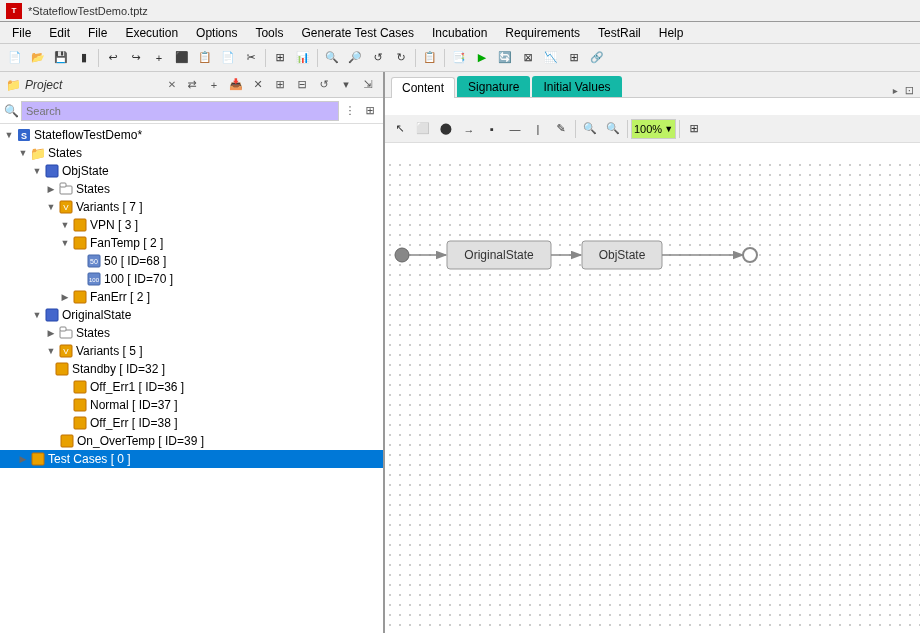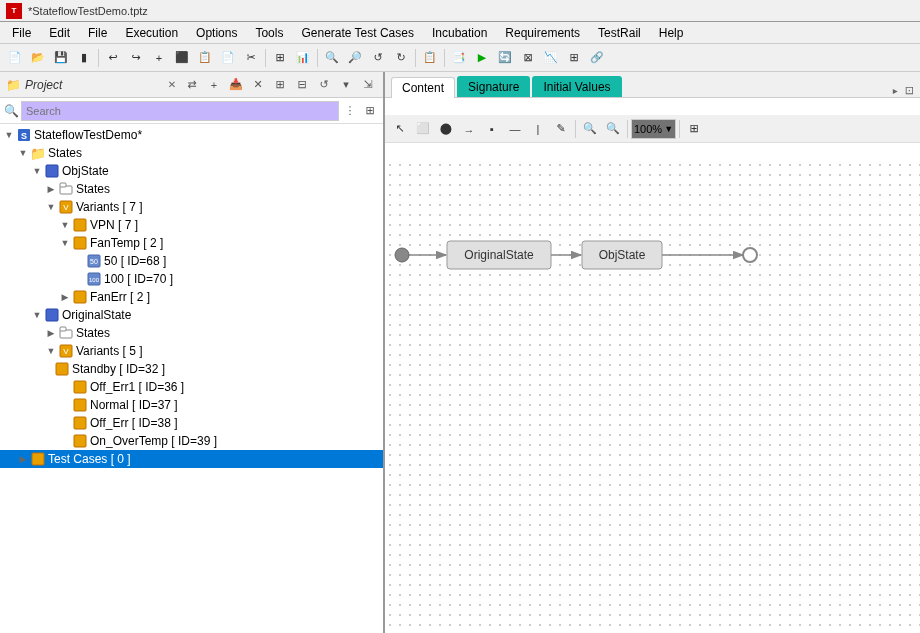--- a/index.html
+++ b/index.html
@@ -247,21 +247,21 @@
       background-image: radial-gradient(circle, #ccc 1px, transparent 1px);
       background-size: 10px 10px;
       position: relative;
       overflow: hidden;
     }
 
     .tb-dropdown {
       display: flex;
       align-items: center;
       border: 1px solid #ccc;
-      background: #737373;
+      background: #bef264;
       height: 20px;
       padding: 0 2px;
       cursor: pointer;
       font-size: 11px;
     }
   </style>
 </head>
 <body>
 
 <div class="title-bar">
@@ -393,21 +393,21 @@
         <span class="tree-label">Variants [ 7 ]</span>
       </div>
 
       <div class="tree-item" style="padding-left:58px;">
         <span class="tree-expander">▼</span>
         <span class="tree-icon">
           <svg width="14" height="14">
               <rect x="1" y="1" width="12" height="12" fill="#e8a000" stroke="#c07000" stroke-width="1" rx="1"></rect>
             </svg>
         </span>
-        <span class="tree-label">VPN [ 7 ]</span>
+        <span class="tree-label">VPN [ 3 ]</span>
       </div>
 
       <div class="tree-item" style="padding-left:58px;">
         <span class="tree-expander">▼</span>
         <span class="tree-icon">
           <svg width="14" height="14">
               <rect x="1" y="1" width="12" height="12" fill="#e8a000" stroke="#c07000" stroke-width="1" rx="1"></rect>
             </svg>
         </span>
         <span class="tree-label">FanTemp [ 2 ]</span>
@@ -510,21 +510,21 @@
       <div class="tree-item" style="padding-left:58px;">
         <span class="tree-expander" style="visibility:hidden;">▶</span>
         <span class="tree-icon">
           <svg width="14" height="14">
               <rect x="1" y="1" width="12" height="12" fill="#e8a000" stroke="#c07000" stroke-width="1" rx="1"></rect>
             </svg>
         </span>
         <span class="tree-label">Off_Err  [ ID=38 ]</span>
       </div>
 
-      <div class="tree-item" style="padding-left:58px;">
+      <div class="tree-item" style="padding-left:45px;">
         <span class="tree-expander" style="visibility:hidden;">▶</span>
         <span class="tree-icon">
           <svg width="14" height="14">
               <rect x="1" y="1" width="12" height="12" fill="#e8a000" stroke="#c07000" stroke-width="1" rx="1"></rect>
             </svg>
         </span>
         <span class="tree-label">On_OverTemp  [ ID=39 ]</span>
       </div>
 
       <div class="tree-item selected" style="padding-left:16px;">

